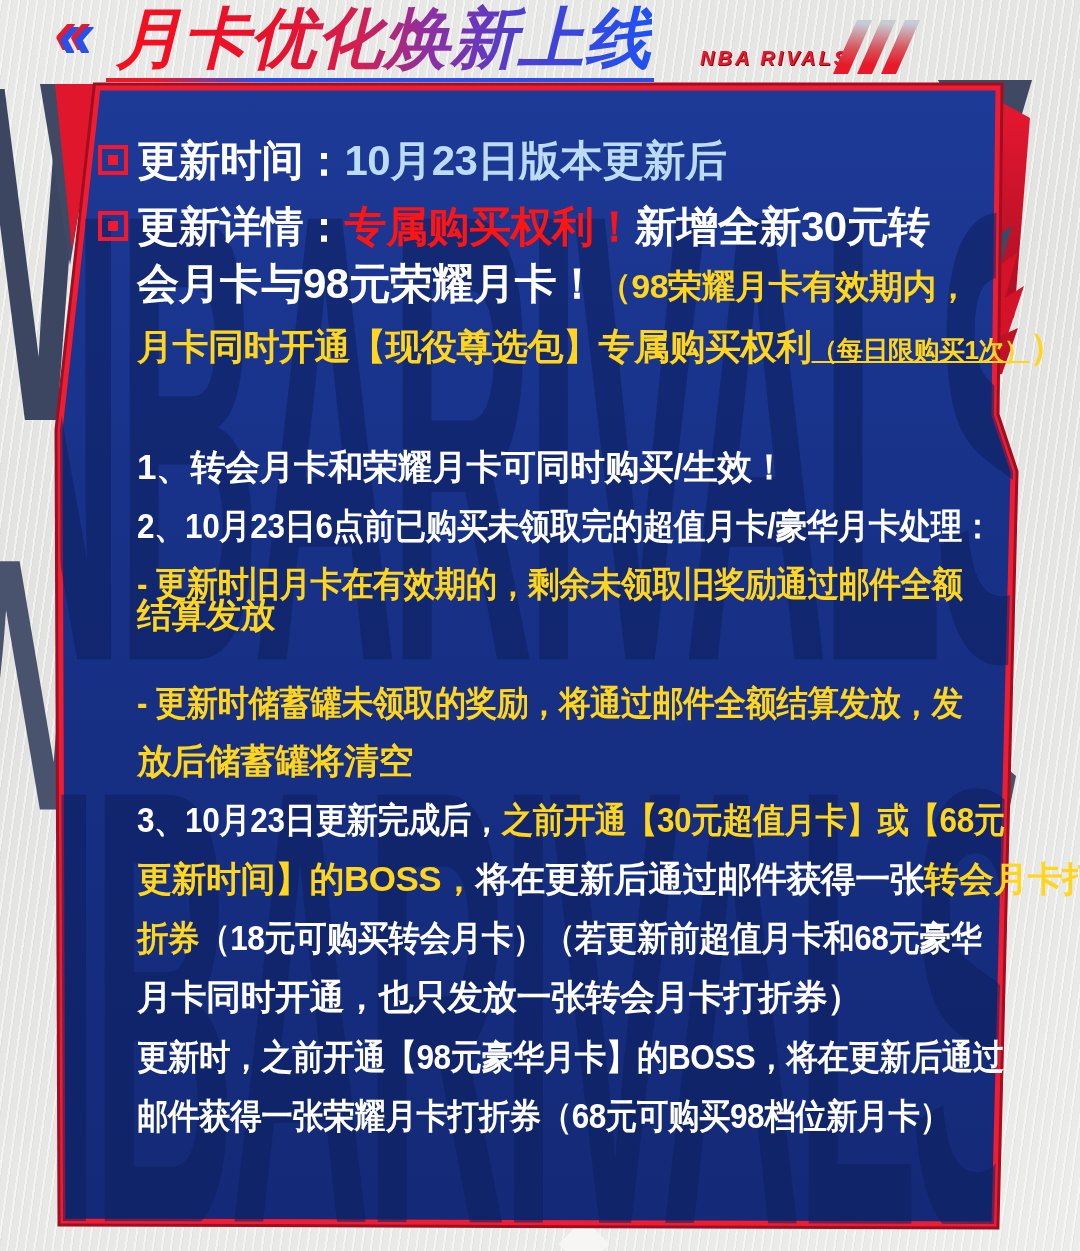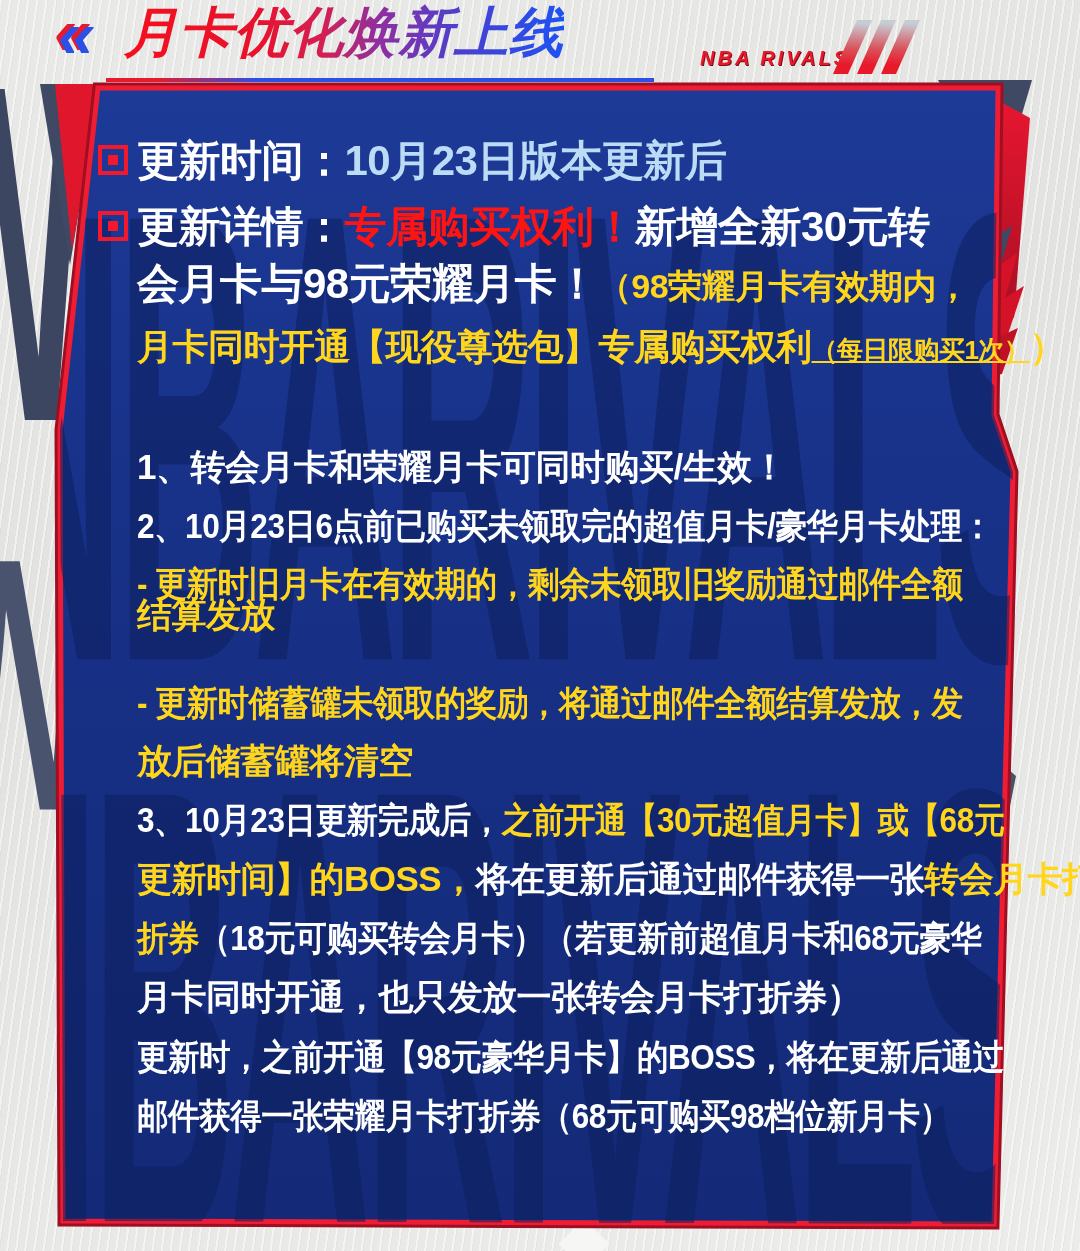--- a/index.html
+++ b/index.html
@@ -13,21 +13,21 @@
   .wm{position:absolute;white-space:nowrap;font-weight:900;font-style:italic;
       letter-spacing:-6px;line-height:.72;transform-origin:top left;z-index:1;}
   .wm.row1{left:-55px;top:82px;font-size:185px;color:#3c4660;transform:scaleY(2.6);}
   .wm.row2{left:-40px;top:556px;font-size:185px;color:#49536e;transform:scaleY(1.95);}
   
   #panel-svg{position:absolute;left:0;top:0;z-index:2;}
   
   #title-bar{position:absolute;left:0;top:0;width:1080px;height:90px;z-index:5;}
   .back{position:absolute;left:58px;top:2px;font-size:66px;font-weight:900;font-style:italic;
         color:#2b50e8;text-shadow:-4px -3px 0 #e8192b;line-height:1;}
-  .title-text{position:absolute;left:124px;top:4px;font-size:54px;font-weight:900;
+  .title-text{position:absolute;left:116px;top:4px;font-size:66px;font-weight:900;
         font-style:italic;letter-spacing:1px;white-space:nowrap;color:#c0218c;line-height:1.05;}
   @supports ((-webkit-background-clip:text)){
     .title-text{background:linear-gradient(90deg,#f50f1e 0%,#e8122c 30%,#d41f53 45%,#8f2fa0 58%,#4b3fd0 76%,#1e52f2 100%);
       -webkit-background-clip:text;background-clip:text;color:transparent;}
   }
   .title-underline{position:absolute;left:106px;top:78px;width:548px;height:4px;
         background:linear-gradient(90deg,#e8192b 0%,#e8192b 9%,#2b50e8 28%,#2b50e8 100%);}
   .brand{position:absolute;left:700px;top:47px;font-size:20px;font-weight:900;font-style:italic;
         letter-spacing:3px;color:#e8192b;text-shadow:1px 1px 0 #7d0d16;white-space:nowrap;}
   .slashes{position:absolute;left:845px;top:20px;}

